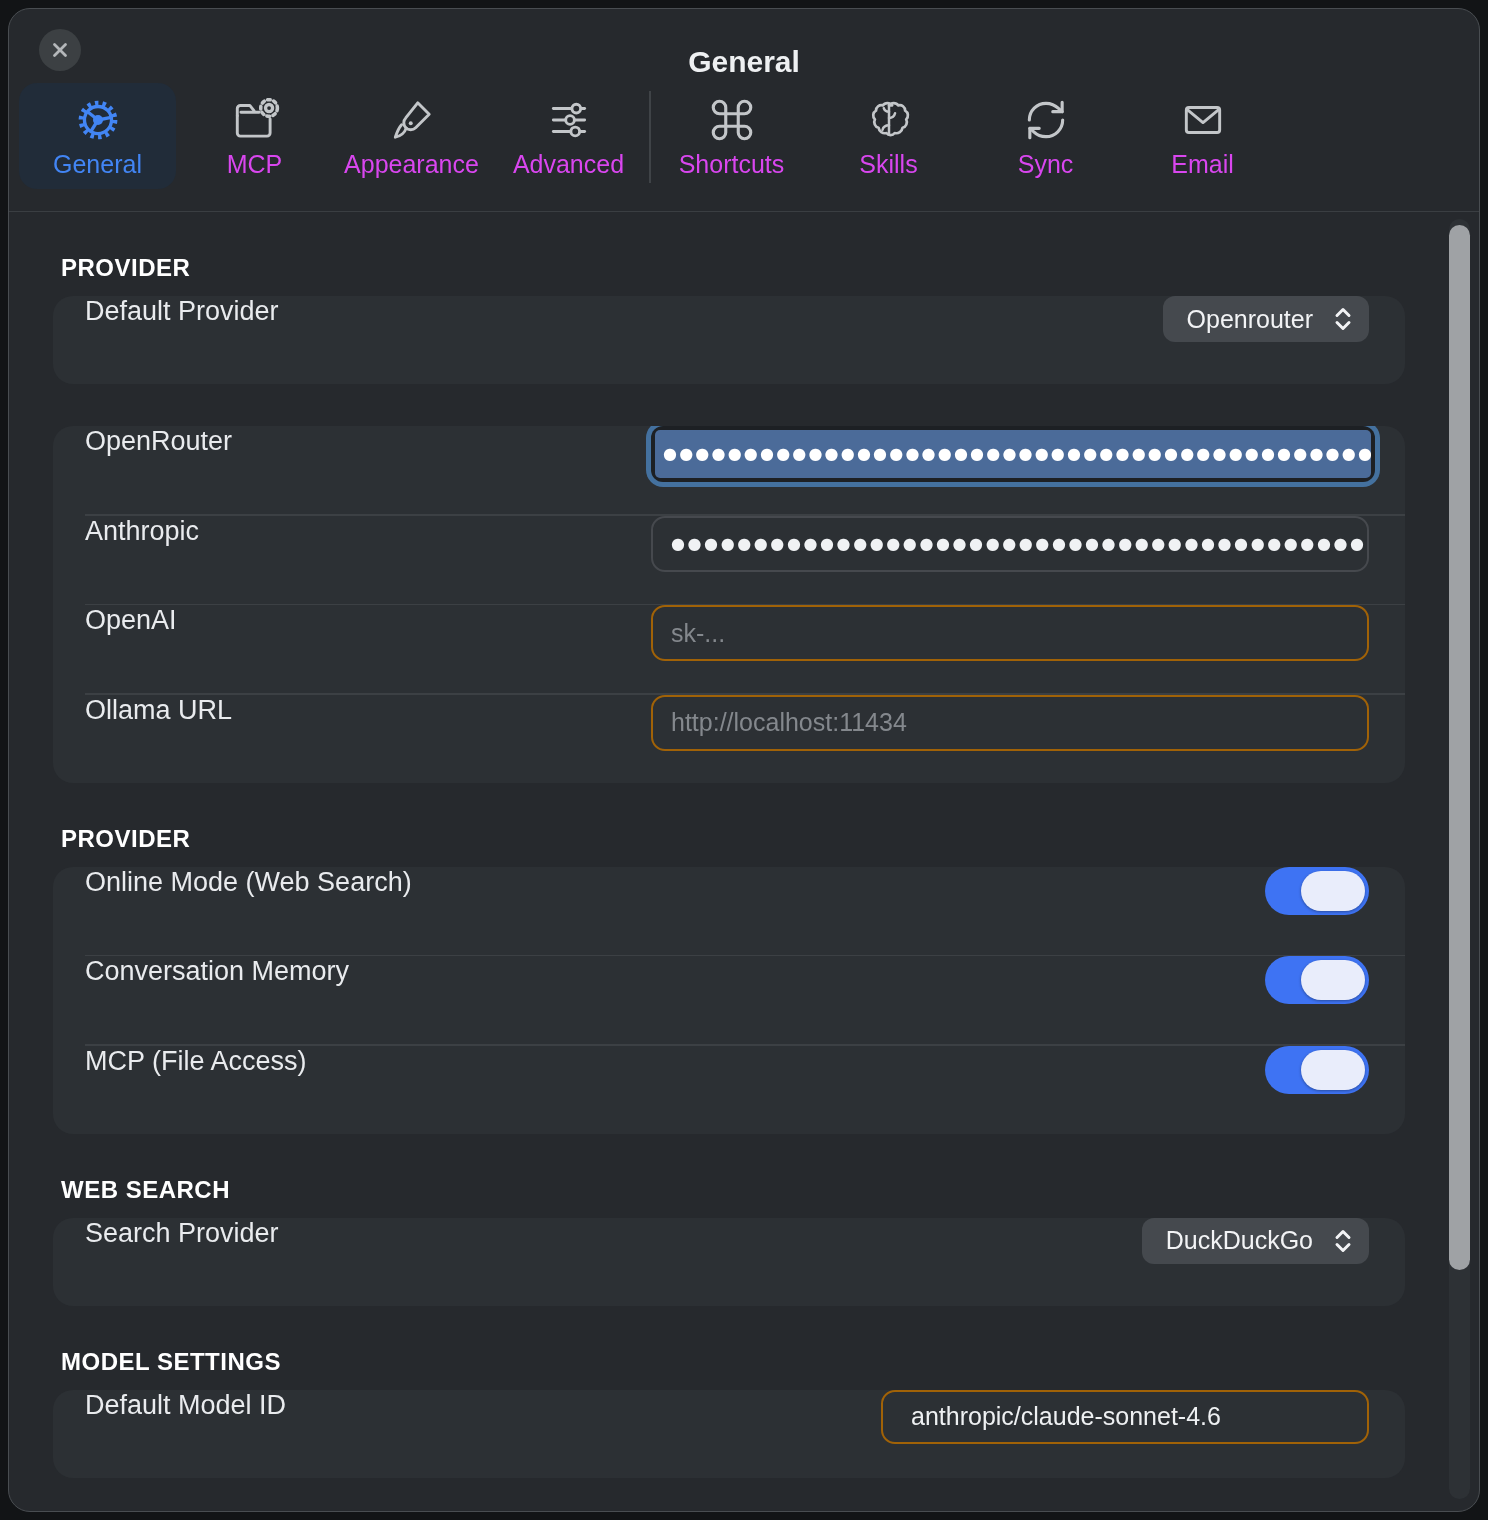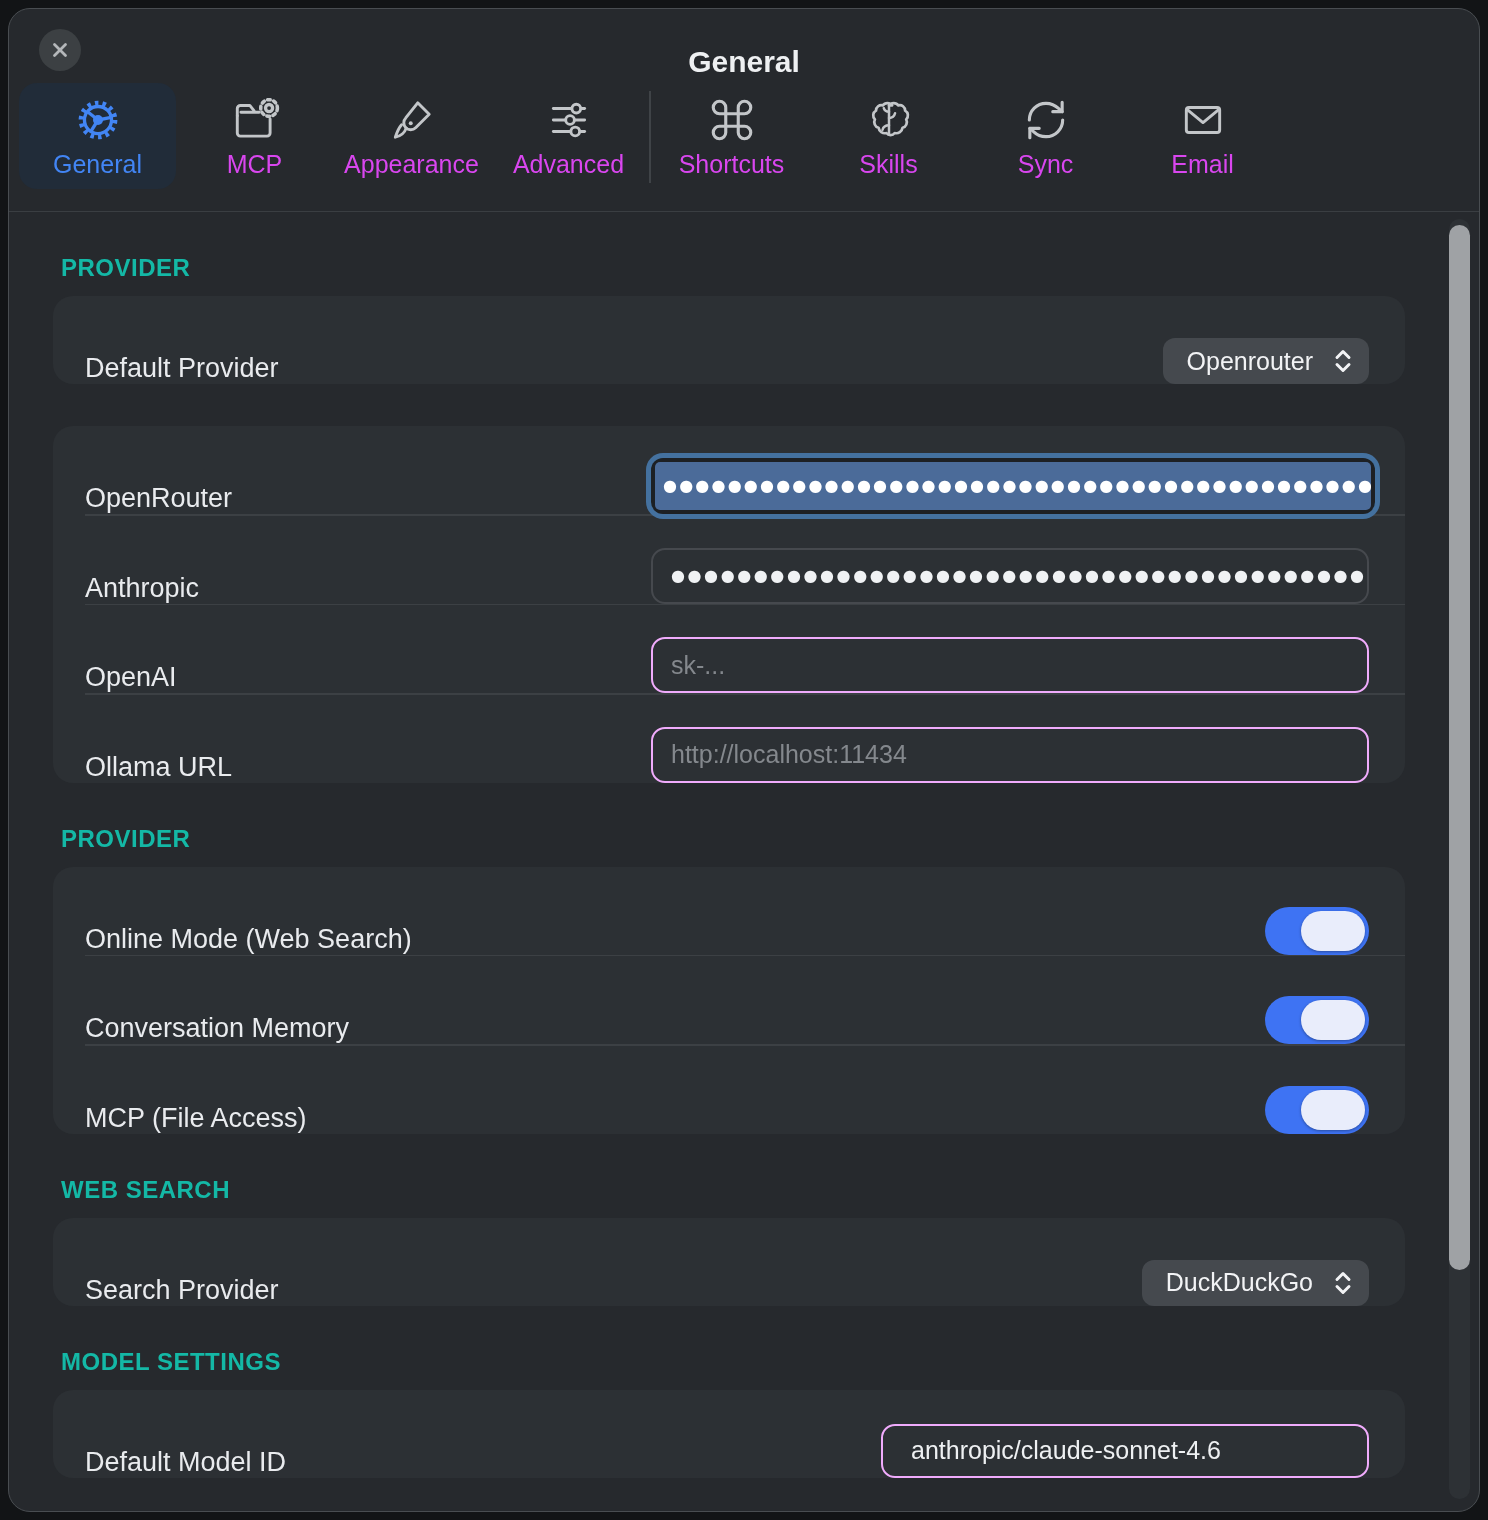--- a/index.html
+++ b/index.html
@@ -36,42 +36,42 @@
   }
   .tab .tab-label{font-size:25px;color:#d946ef;line-height:1;}
   .tab.active{background:#212c39;}
   .tab.active .tab-label{color:#4285f4;}
   .tab-divider{width:2px;height:92px;background:#3f4347;margin:8px 2px 0 2px;flex:none;}
   .ticon{display:block;}
   
   .content{padding:42px 76px 0 44px;}
   .section{margin-bottom:42px;}
   .sec-header{
-    font-size:24px;font-weight:bold;color:#14b8a6;letter-spacing:.5px;
+    font-size:24px;font-weight:bold;color:#ffffff;letter-spacing:.5px;
     line-height:28px;margin:0 0 14px 8px;
   }
   .card{
     background:#2c3034;border-radius:20px;width:1352px;box-sizing:border-box;
     overflow:hidden;
   }
   .row{
-    height:88px;display:flex;align-items:flex-end;justify-content:space-between;
+    height:88px;display:flex;align-items:flex-start;justify-content:space-between;
     padding:0 36px 0 32px;box-sizing:border-box;
   }
   .divider{height:1.5px;background:#3c4044;margin-left:32px;}
   .row-label{font-size:27px;color:#e9ebee;}
   
   .dropdown{
     height:46px;background:#45494e;border-radius:12px;display:flex;align-items:center;
     gap:20px;padding:0 16px 0 24px;cursor:pointer;border:none;
   }
   .dropdown .dd-label{font-size:25px;color:#f2f3f5;}
   .txt-input{
     width:718px;height:56px;box-sizing:border-box;background:transparent;
-    border:2px solid #f0abfc;border-radius:14px;color:#eef0f2;font-size:25px;
+    border:2px solid #a16207;border-radius:14px;color:#eef0f2;font-size:25px;
     padding:0 18px;outline:none;font-family:"Liberation Sans",sans-serif;
   }
   .txt-input::placeholder{color:#84888d;opacity:1;}
   .model-input{width:488px;height:54px;padding-left:28px;}
   .pw-field{
     width:718px;height:56px;box-sizing:border-box;border:2px solid #46494e;
     border-radius:14px;display:flex;align-items:center;padding:0 18px;overflow:hidden;
   }
   .dots{
     font-family:"DejaVu Sans",sans-serif;color:#f0f2f4;font-size:16px;

